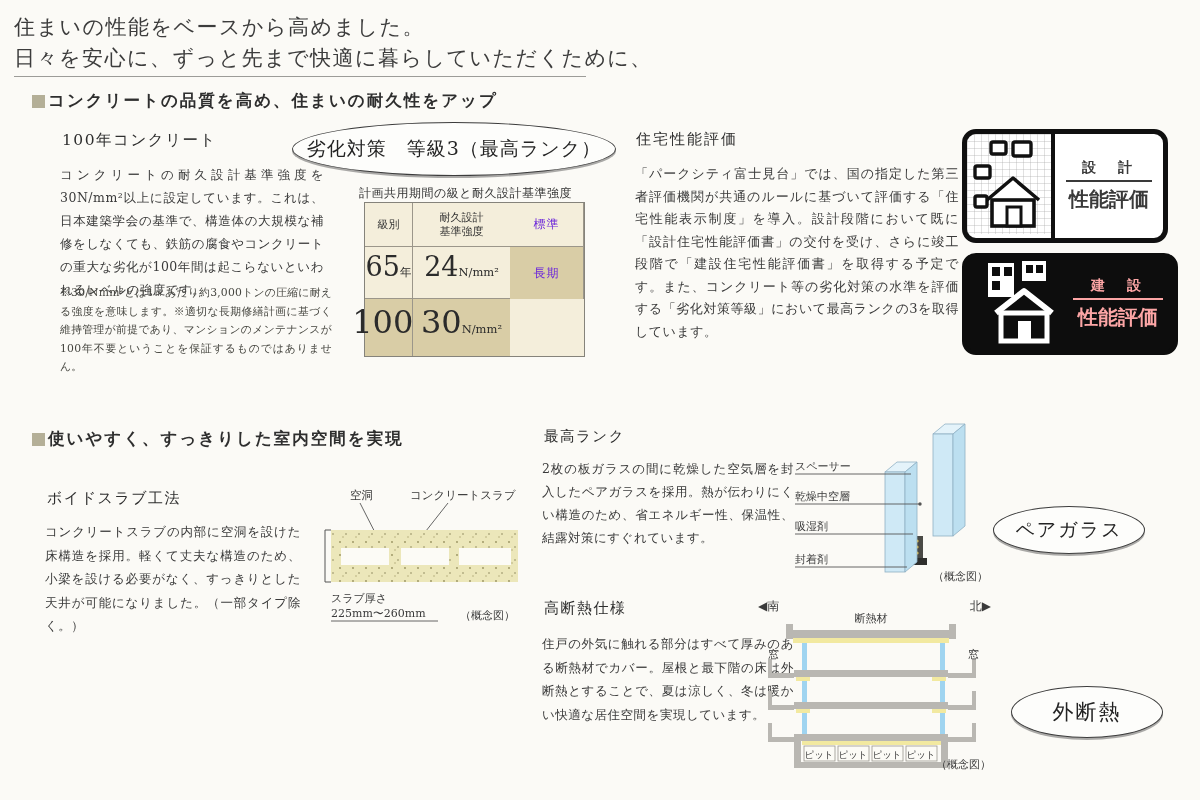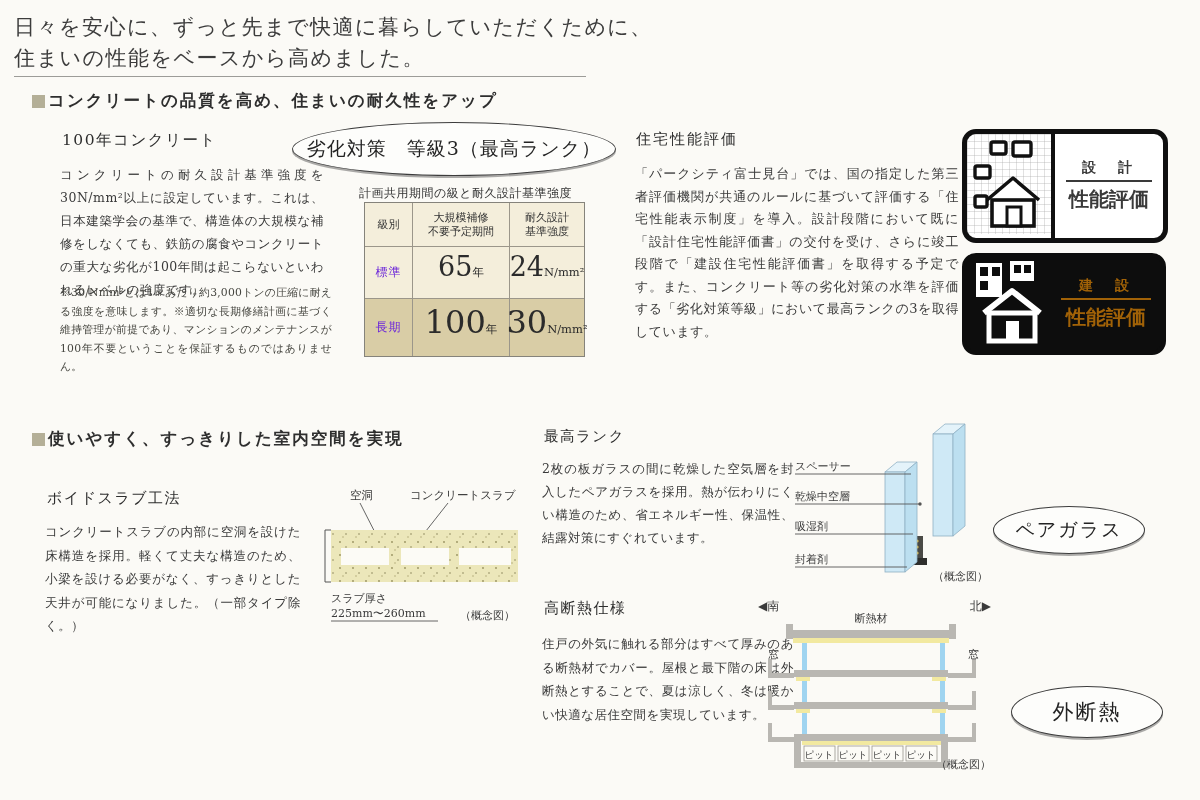--- a/index.html
+++ b/index.html
@@ -40,58 +40,56 @@
   .ctable .grade{font-size:12px;letter-spacing:1px;color:#6d28d9;}
   .ctable .tan{background:#d9cda6;}
   .numcell{align-items:baseline !important;padding-top:4px;}
   .num-lg{font-size:27px;color:#2b2b2b;}
   .num-xl{font-size:32px;color:#2b2b2b;}
   .num-unit{font-size:11.5px;color:#2b2b2b;}
 
   
   .badge{display:flex;border-radius:14px;overflow:hidden;}
   .badge-design{border:5px solid #101010;background:#fff;}
-  .badge-construction{border:4px solid #0d0d0d;background:#0d0d0d;color:#a16207;}
+  .badge-construction{border:4px solid #0d0d0d;background:#0d0d0d;color:#fca5a5;padding-left:12px;}
   .bd-icon{width:84px;flex:0 0 auto;}
   .badge-design .bd-icon{border-right:4px solid #101010;}
   .bd-text{flex:1;display:flex;flex-direction:column;align-items:center;justify-content:center;}
   .bd-line1{font-weight:bold;font-size:14px;letter-spacing:2px;white-space:nowrap;}
   .bd-rule{width:80%;border-top:2.5px solid currentColor;margin:3px 0 4px 0;}
   .bd-line2{font-weight:bold;font-size:20px;white-space:nowrap;}
 
   svg text{font-family:"DejaVu Serif","Liberation Serif",serif;fill:#3a3a3a;}
 </style>
 </head>
 <body>
 
 <div id="page">
 
   <div class="abs" style="left:14px;top:12px;">
+    <div class="intro-line">住まいの性能をベースから高めました。</div>
     <div class="intro-line">日々を安心に、ずっと先まで快適に暮らしていただくために、</div>
-    <div class="intro-line">住まいの性能をベースから高めました。</div>
   </div>
   <div class="abs divider" style="left:14px;top:76px;width:572px;"></div>
 
   <div class="abs sec-head" style="left:32px;top:90px;">
     <span class="sec-marker"></span>
     <span>コンクリートの品質を高め、住まいの耐久性をアップ</span>
   </div>
 
   <div class="abs blk-title" style="left:62px;top:130px;">100年コンクリート</div>
   <div class="abs body-txt" style="left:60px;top:163px;width:264px;">コンクリートの耐久設計基準強度を30N/mm²以上に設定しています。これは、日本建築学会の基準で、構造体の大規模な補修をしなくても、鉄筋の腐食やコンクリートの重大な劣化が100年間は起こらないといわれるレベルの強度です。</div>
   <div class="abs note-txt" style="left:60px;top:284px;width:272px;">※30/Nmm²とは1㎡あたり約3,000トンの圧縮に耐える強度を意味します。※適切な長期修繕計画に基づく維持管理が前提であり、マンションのメンテナンスが100年不要ということを保証するものではありません。</div>
 
   <div class="abs oval" style="left:292px;top:122px;width:322px;height:52px;font-size:19px;letter-spacing:1px;">劣化対策　等級3（最高ランク）</div>
 
   <div class="abs tbl-title" style="left:359px;top:185px;">計画共用期間の級と耐久設計基準強度</div>
 
   <div class="abs ctable" style="left:364px;top:202px;">
     <div class="cell hdr">級別</div>
-    <div class="cell hdr">大規模補修
-不要予定期間</div>
     <div class="cell hdr last-col">耐久設計
 基準強度</div>
 
     <div class="cell grade">標準</div>
     <div class="cell numcell">
       <span class="num-lg">65</span>
         <span class="num-unit">年</span>
     </div>
     <div class="cell numcell last-col">
       <span class="num-lg">24</span>

